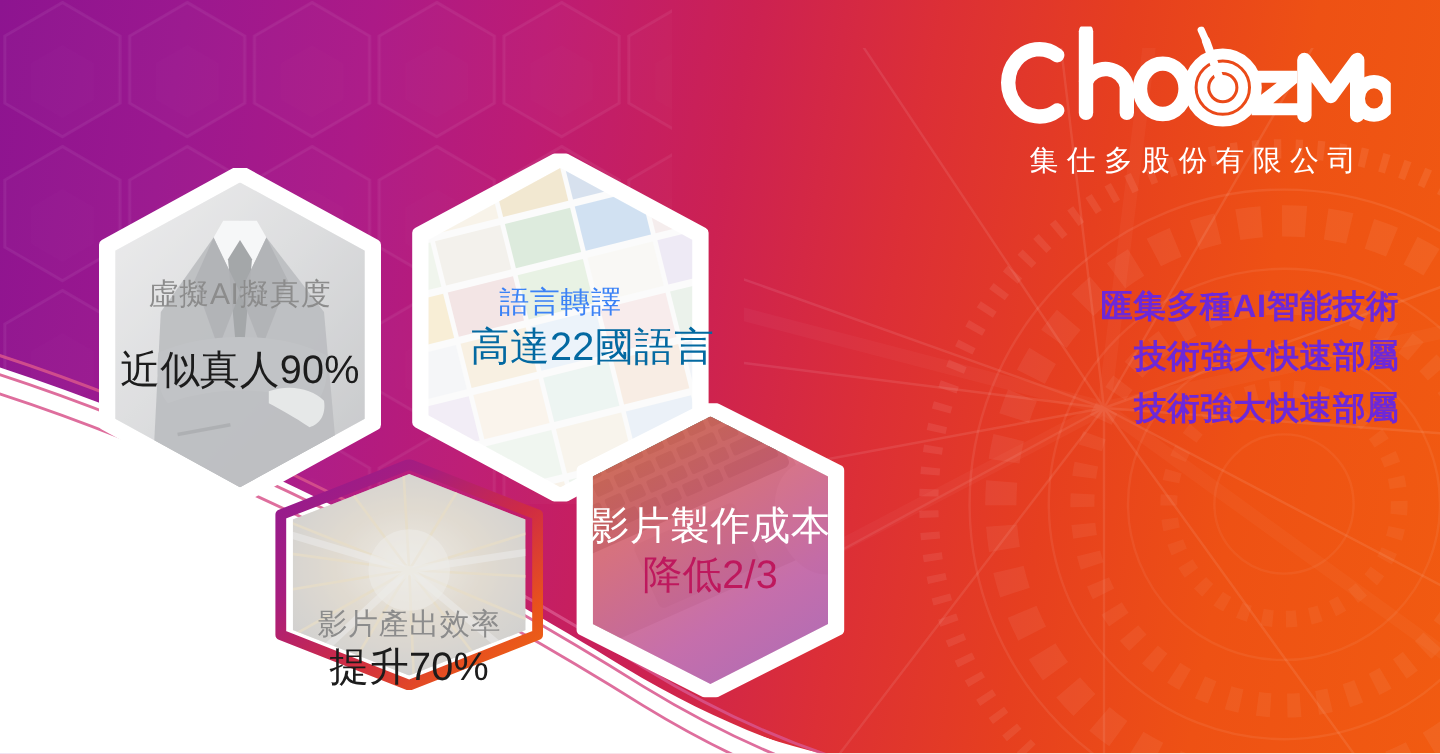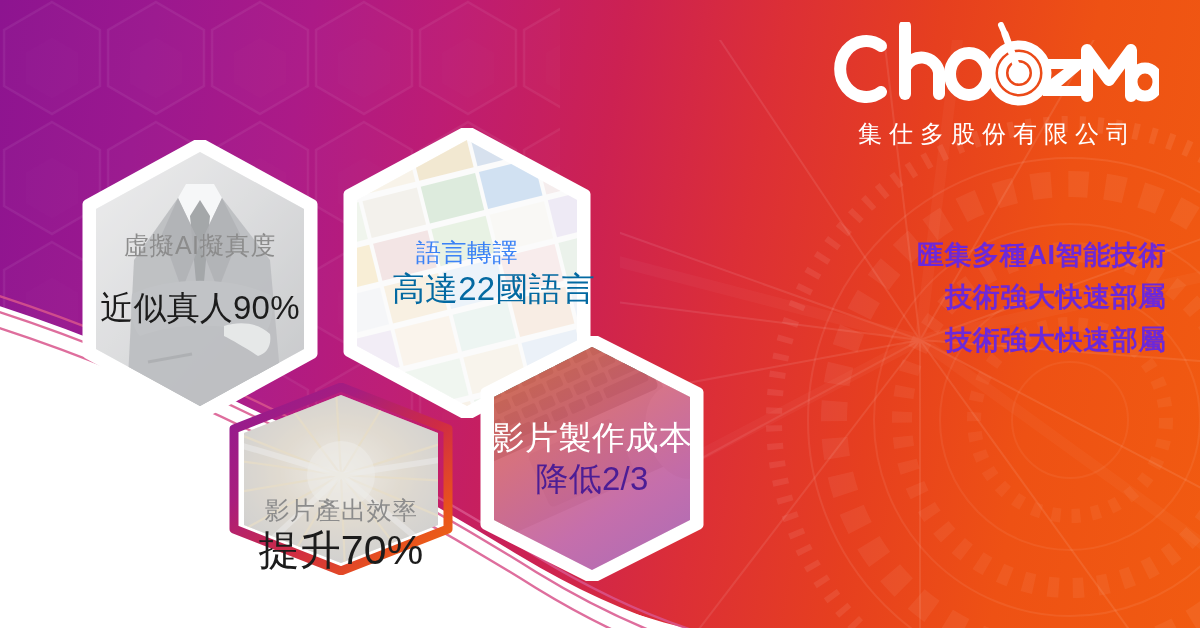--- a/index.html
+++ b/index.html
@@ -83,26 +83,26 @@
   #hex-ai   .hex-value { font-size:33px; color:#1c1c1c;margin-top:29px; }
 
   
   #hex-lang      { left:333px; top:128px; width:268px; height:290px; }
   #hex-lang .hex-label { font-size:25px; color:#3b82f6; margin-bottom:3px; }
   #hex-lang .hex-value { font-size:33px; color:#0369a1;text-align:right; }
 
   
   #hex-speed     { left:216px; top:383px; width:250px; height:192px;justify-content:flex-end; }
   #hex-speed .hex-label { font-size:25px; color:#8c8c8c; margin-bottom:2px; }
-  #hex-speed .hex-value { font-size:41px; color:#1c1c1c; }
+  #hex-speed .hex-value { font-size:33px; color:#1c1c1c; }
 
   
   #hex-cost      { left:473px; top:336px; width:238px; height:245px; }
   #hex-cost .hex-label { font-size:33px; color:#ffffff; margin-bottom:2px; }
-  #hex-cost .hex-value { font-size:33px; color:#4c1d95; }
+  #hex-cost .hex-value { font-size:33px; color:#be185d; }
 
   
   .logo-block {
     position:absolute; right:36px; top:22px;
     width:340px;
     text-align:center;
     z-index:6;
   }
   .logo-mark { display:block; width:330px; height:86px; margin:0 auto; }
   .logo-sub {

